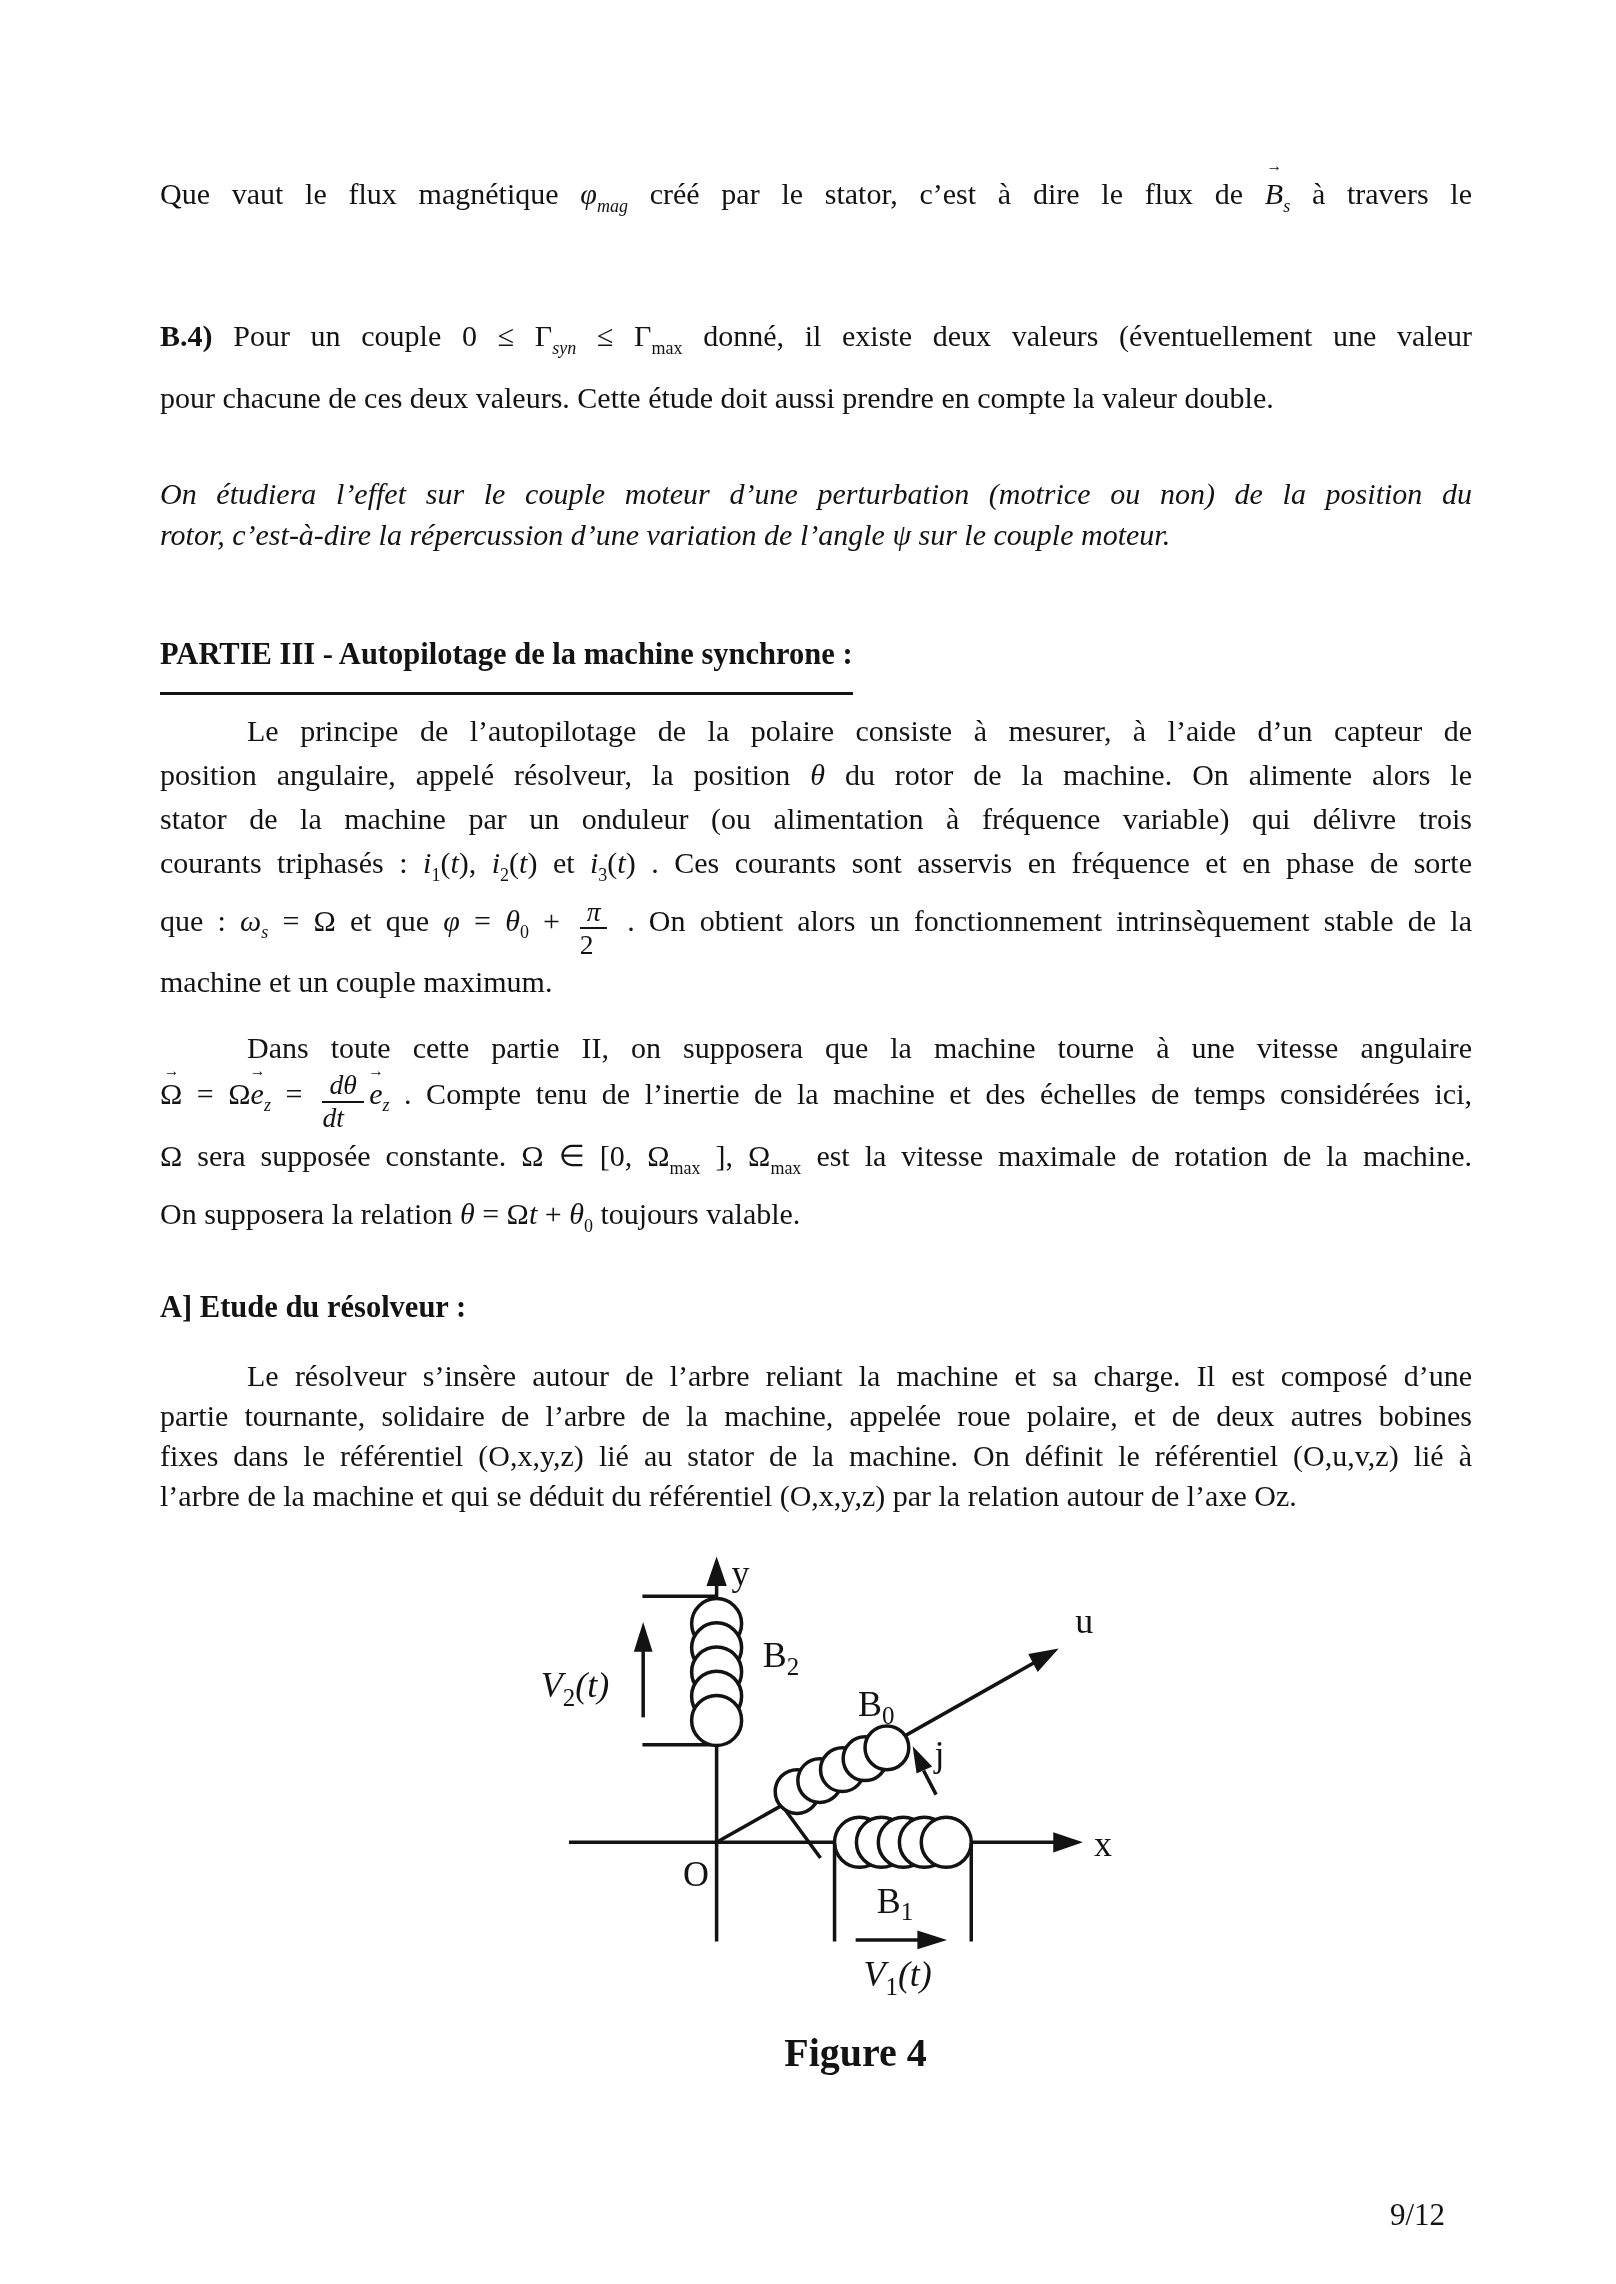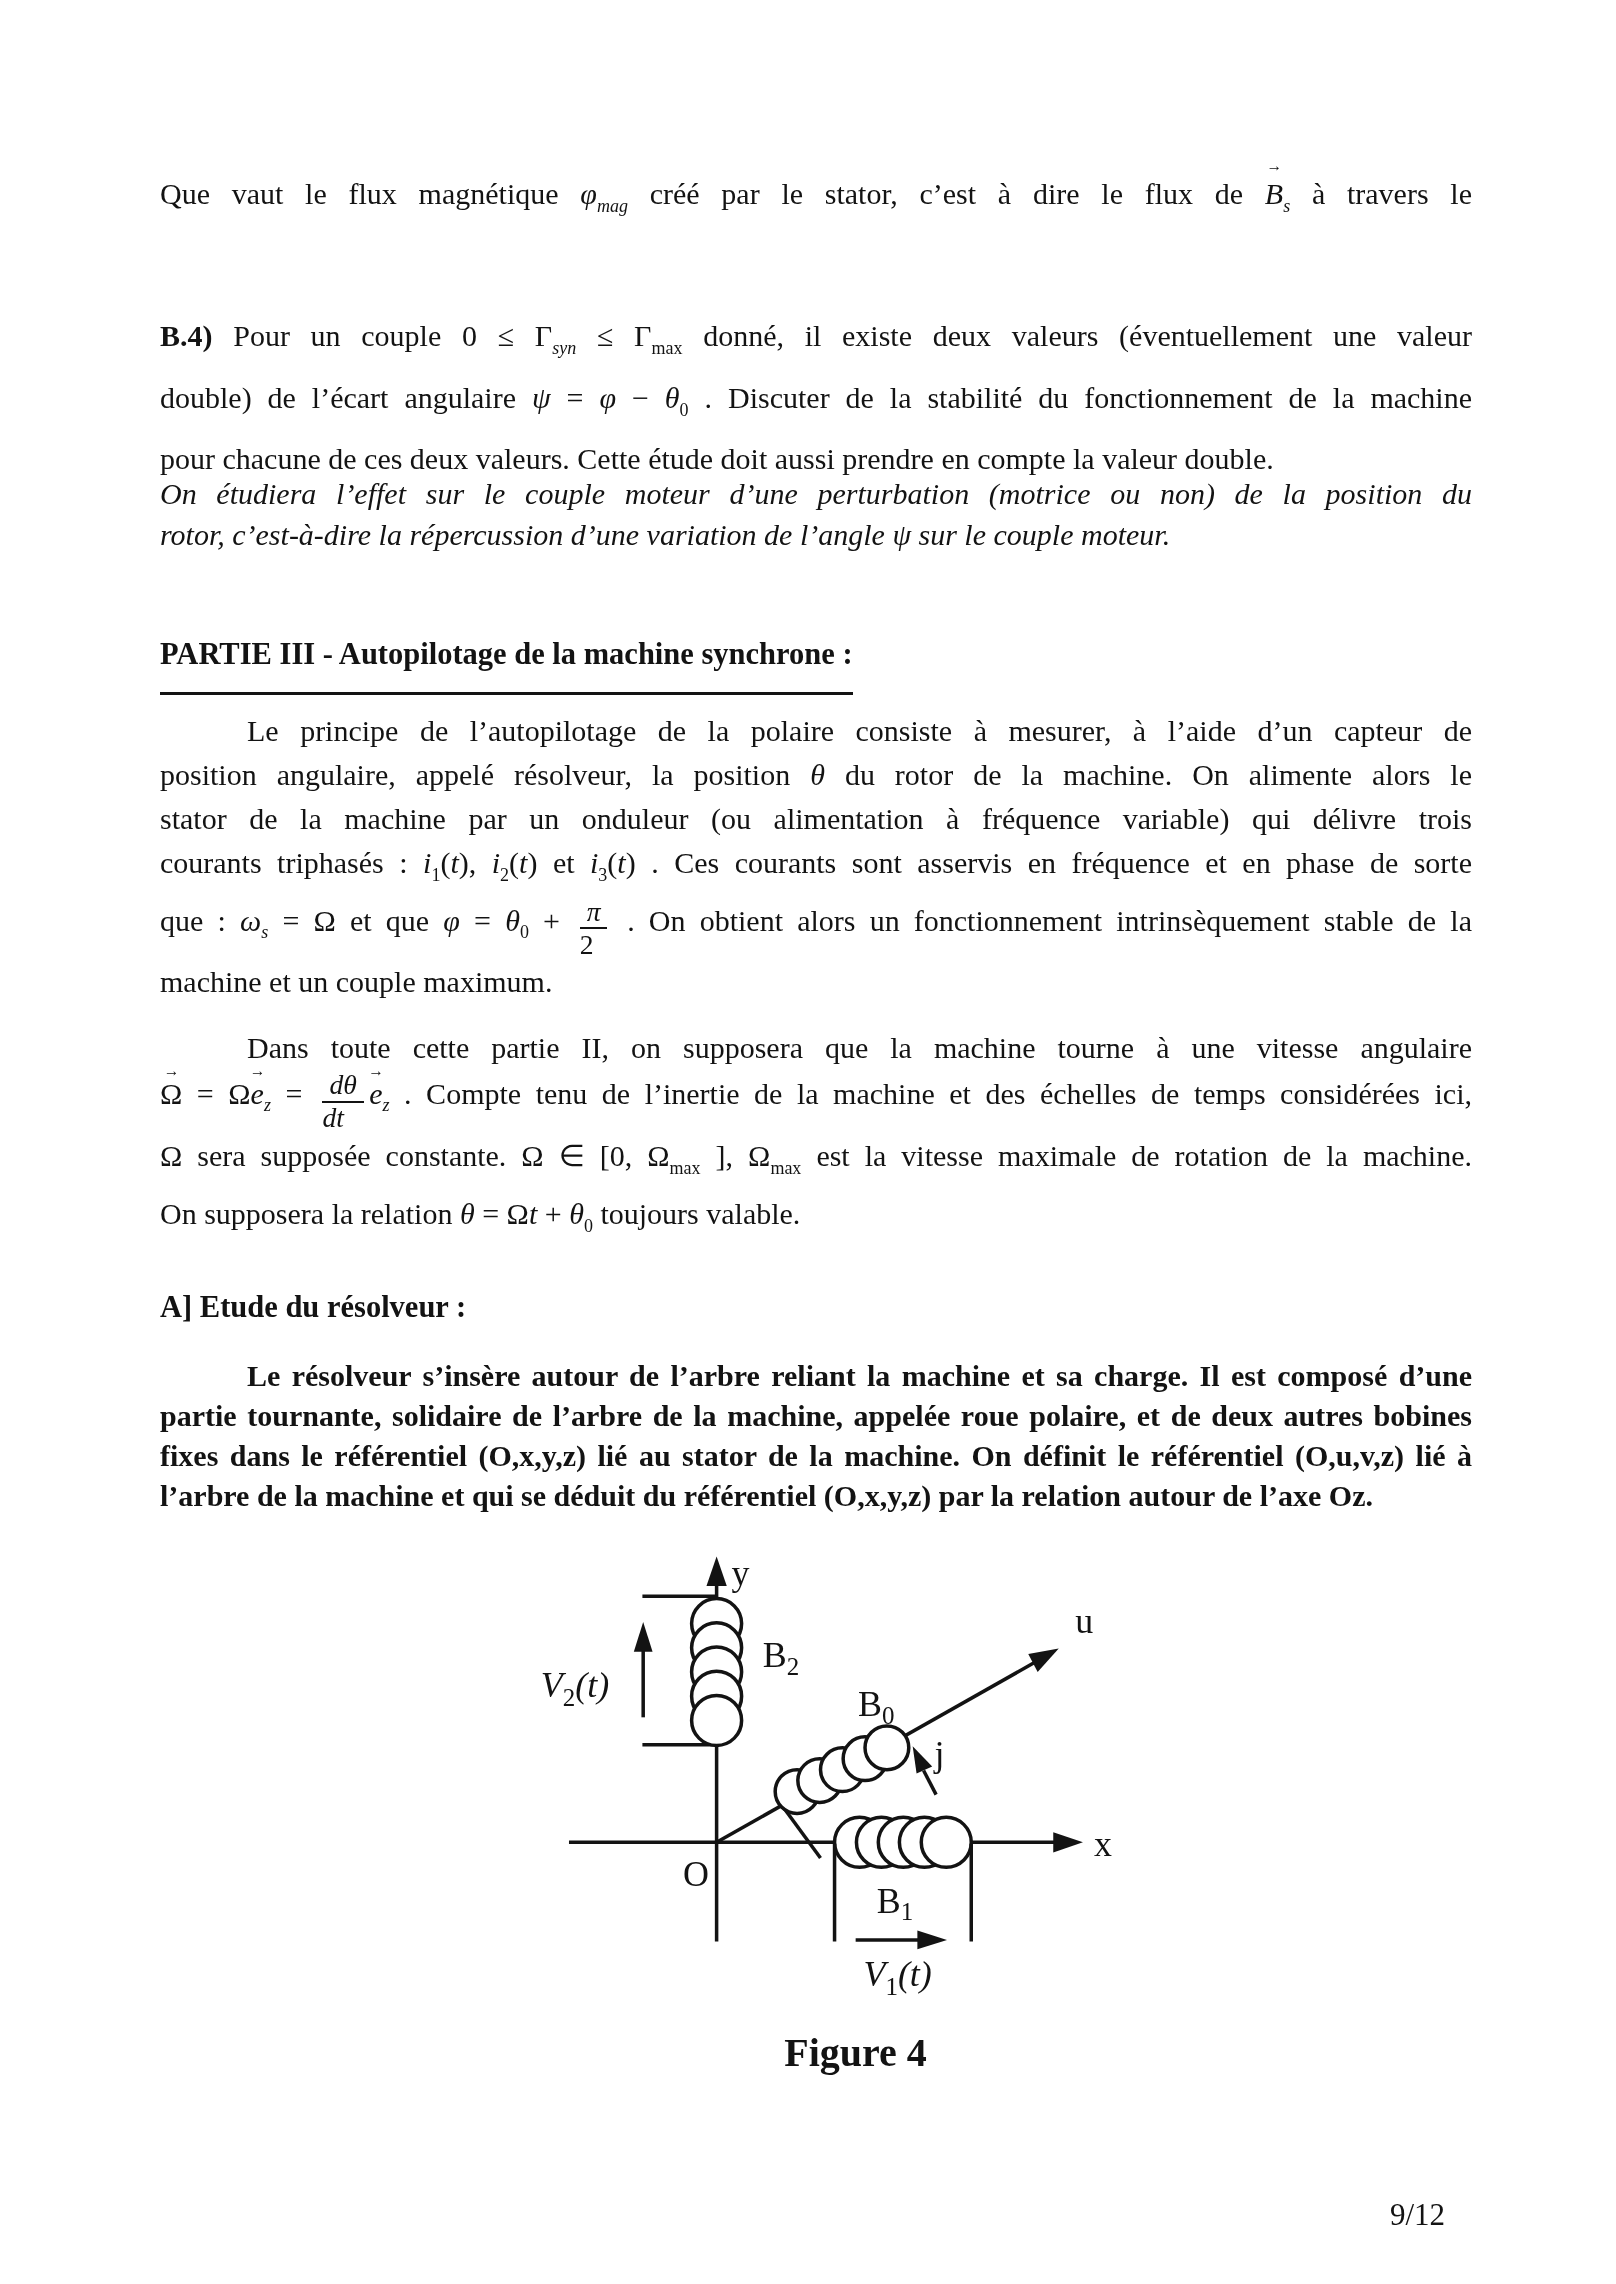--- a/index.html
+++ b/index.html
@@ -10,21 +10,21 @@
   }
   .block{position:absolute;left:160px;width:1312px;font-size:30px;}
   .ln{text-align:justify;text-align-last:justify;}
   .ln.last{text-align-last:auto;}
   .ln.ind{text-indent:87px;}
   .p1 .ln{line-height:56px;}
   .b4 .ln{line-height:49px;}
   .note .ln{line-height:41px;font-style:italic;}
   .principe .ln{line-height:44px;}
   .dans .ln{line-height:45px;}
-  .resolveur .ln{line-height:40px;font-weight:bold;}
+  .resolveur .ln{line-height:40px;}
   .it{font-style:italic;}
   .bd{font-weight:700;}
   .sb{font-size:0.6em;vertical-align:-0.42em;}
   .vec{position:relative;display:inline-block;line-height:inherit;}
   .vec .arr{position:absolute;top:-0.5em;left:52%;transform:translateX(-50%);font-size:0.52em;line-height:1;}
   .vec.itv{font-style:italic;}
   .frac{display:inline-block;vertical-align:-0.85em;text-align:center;line-height:1.08;margin:0 5.5px;font-size:0.92em;}
   .frac .fn{display:block;padding:0 7px 0.8px;border-bottom:2.3px solid #131313;}
   .frac .fd{display:block;padding-top:0.8px;}
   .head{position:absolute;left:160px;font-size:30.5px;font-weight:700;}
@@ -41,21 +41,20 @@
 </style>
 </head>
 <body>
 
 <div class="block p1" style="top:166px">
   <div class="ln jl"><span class="">Que vaut le flux magnétique </span><span class="it">φ</span><span class="sb it">mag</span><span class="">  créé par le stator, c’est à dire le flux de </span><span class="vec itv"><span class="arr">→</span>B</span><span class="sb it">s</span><span class="">  à travers le</span></div>
 </div>
 
 <div class="block b4" style="top:311px">
   <div class="ln"><span class="bd">B.4)</span><span class=""> Pour un couple </span><span class="">0 ≤ Γ</span><span class="sb it">syn</span><span class=""> ≤ Γ</span><span class="sb">max</span><span class="">  donné, il existe deux valeurs (éventuellement une valeur</span></div>
-  <div class="ln"><span class="">double) de l’écart angulaire </span><span class="it">ψ</span><span class=""> = </span><span class="it">φ</span><span class=""> − </span><span class="it">θ</span><span class="sb">0</span><span class=""> . Discuter de la stabilité du fonctionnement de la machine</span></div>
   <div class="ln last"><span class="">pour chacune de ces deux valeurs. Cette étude doit aussi prendre en compte la valeur double.</span></div>
 </div>
 
 <div class="block note" style="top:473px">
   <div class="ln"><span class="">On étudiera l’effet sur le couple moteur d’une perturbation (motrice ou non) de la position du</span></div>
   <div class="ln last"><span class="">rotor, c’est-à-dire la répercussion d’une variation de l’angle </span><span class="">ψ</span><span class="">  sur le couple moteur.</span></div>
 </div>
 
 <div class="head" style="top:637px">
   <span class="ul">PARTIE III - Autopilotage de la machine synchrone :</span>

